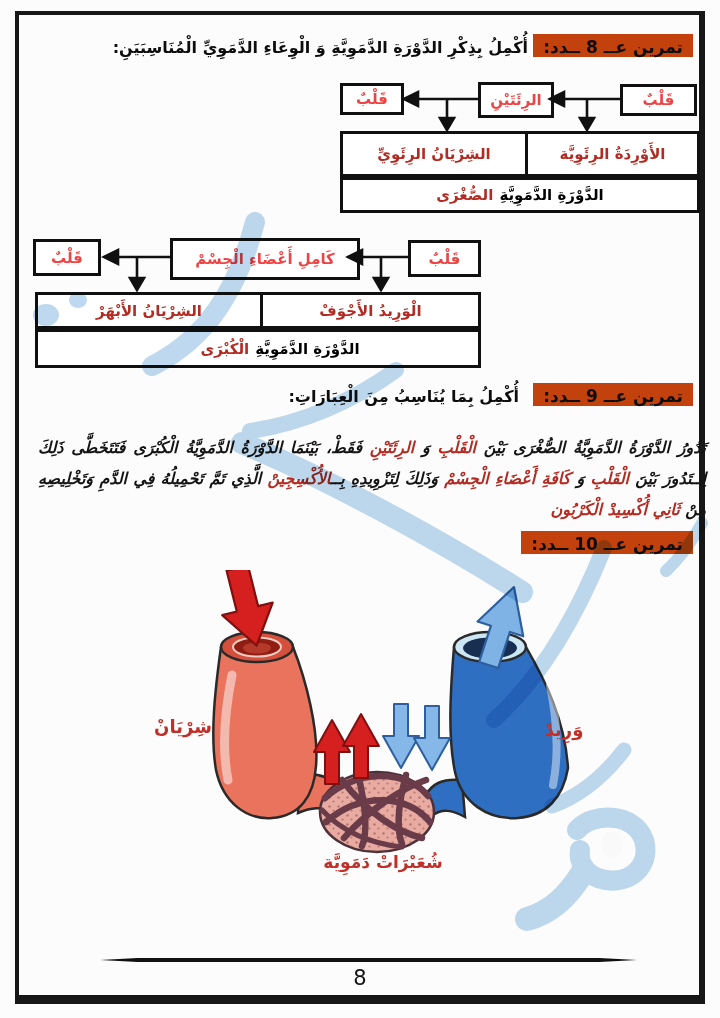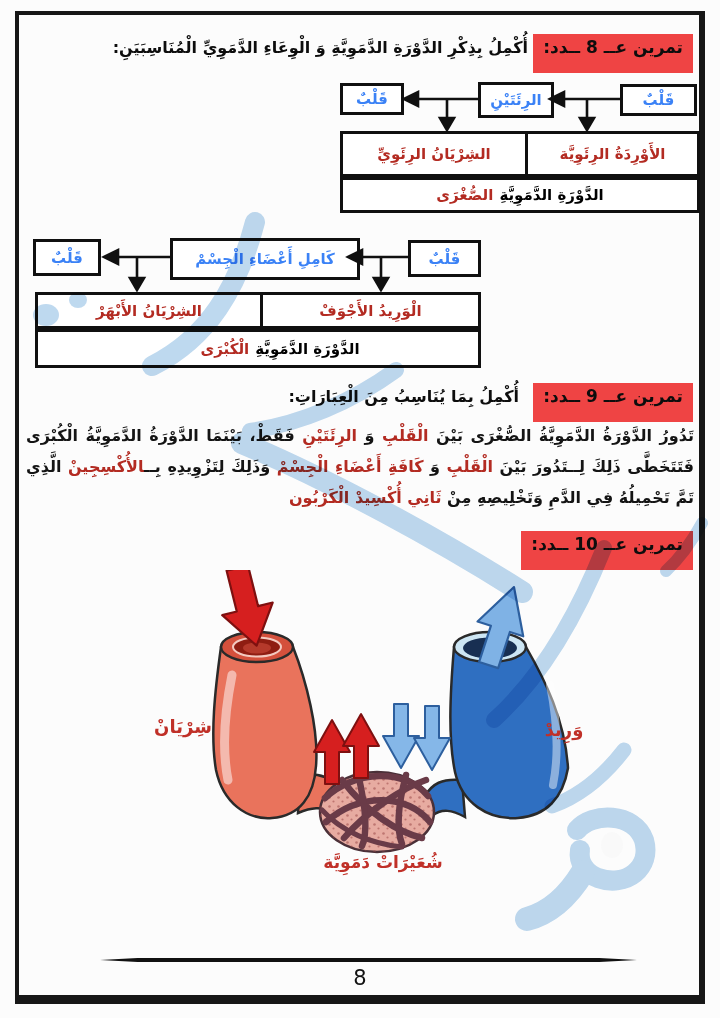--- a/index.html
+++ b/index.html
@@ -1,36 +1,36 @@
 <!DOCTYPE html>
 <html lang="ar"><head>
 <meta charset="utf-8">
 <style>
   html,body{margin:0;padding:0;background:#e8e8e8;}
   .page{position:relative;width:720px;height:1018px;background:#fcfcfc;
         font-family:"DejaVu Sans",sans-serif;overflow:hidden;}
   .frame{position:absolute;left:15px;top:11px;width:690px;height:993px;
          border:4px solid #171717;border-right-width:6px;border-bottom-width:9px;
          box-sizing:border-box;z-index:1;}
-  .ex-header{position:absolute;background:#ef4444;color:#0d0d0d;font-weight:bold;
-         font-size:17px;padding:3px 10px 16px;direction:rtl;white-space:nowrap;z-index:2;}
+  .ex-header{position:absolute;background:#c2410c;color:#0d0d0d;font-weight:bold;
+         font-size:17px;padding:3px 10px 0;direction:rtl;white-space:nowrap;z-index:2;}
   .ex-instr{position:absolute;color:#0d0d0d;font-weight:bold;font-size:16px;
          direction:rtl;white-space:nowrap;z-index:2;}
   .fbox{position:absolute;border:3px solid #101010;background:#fff;display:flex;
          align-items:center;justify-content:center;font-weight:bold;font-size:15px;
-         box-sizing:border-box;direction:rtl;color:#3b82f6;z-index:2;}
+         box-sizing:border-box;direction:rtl;color:#ef4444;z-index:2;}
   .wrow{position:absolute;border:3px solid #101010;background:#fff;display:flex;
          direction:rtl;box-sizing:border-box;z-index:2;}
   .wcell{display:flex;align-items:center;justify-content:center;font-weight:bold;
          font-size:15px;height:100%;box-sizing:border-box;}
   .wcell.divided{border-left:3px solid #101010;}
   .red{color:#b32b22;}
   .para{position:absolute;left:26px;top:420px;width:668px;direction:rtl;
         text-align:justify;font-weight:bold;font-size:16px;line-height:1.95;
-        color:#141414;margin:0;z-index:2;}
+        color:#141414;margin:12px;z-index:2;font-style:italic;}
   .dlabel{position:absolute;color:#c03028;font-weight:bold;font-size:18px;
         direction:rtl;text-align:center;z-index:2;}
   .pagenum{position:absolute;left:0;right:0;top:966px;text-align:center;
         font-size:21px;color:#111;z-index:2;}
   .footline{position:absolute;left:100px;top:958px;width:537px;height:4px;background:#111;
         clip-path:polygon(0 50%,7% 0,93% 0,100% 50%,93% 100%,7% 100%);z-index:2;}
   svg.layer{position:absolute;left:0;top:0;z-index:3;pointer-events:none;}
   svg.diagram{position:absolute;left:120px;top:570px;z-index:2;}
   svg.watermark{position:absolute;left:0;top:0;z-index:4;pointer-events:none;
         mix-blend-mode:multiply;opacity:.85;}

